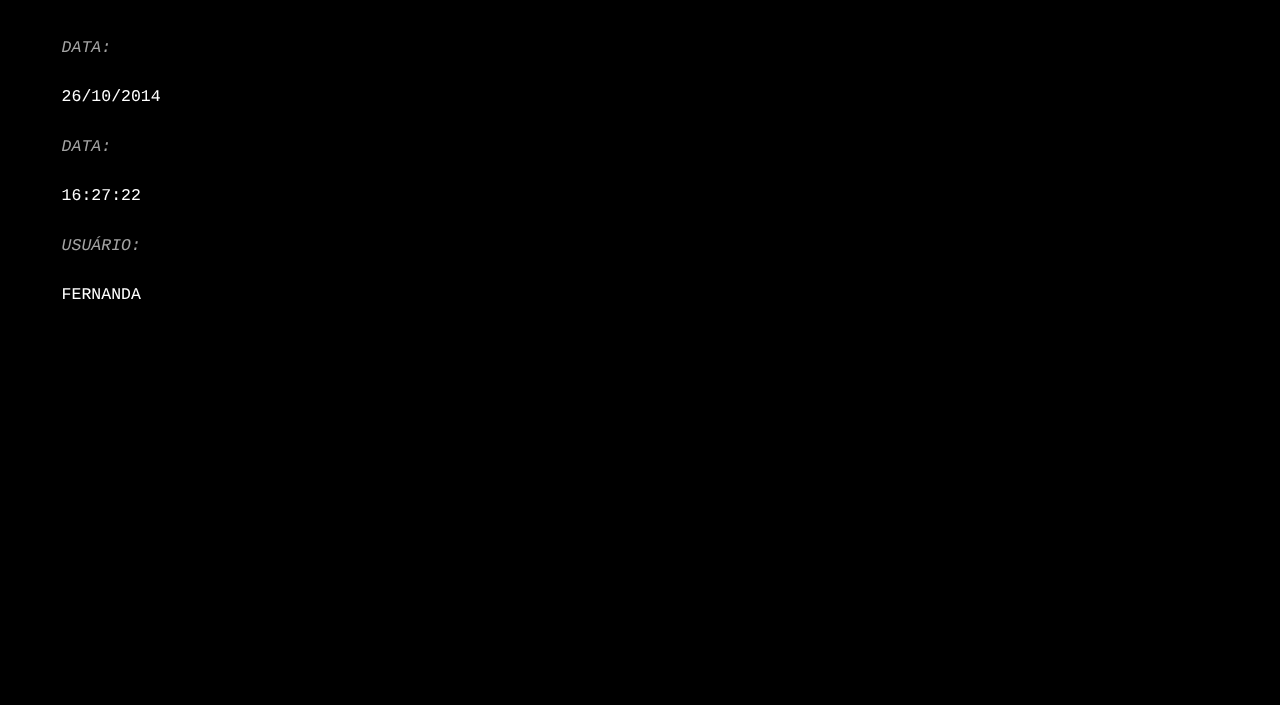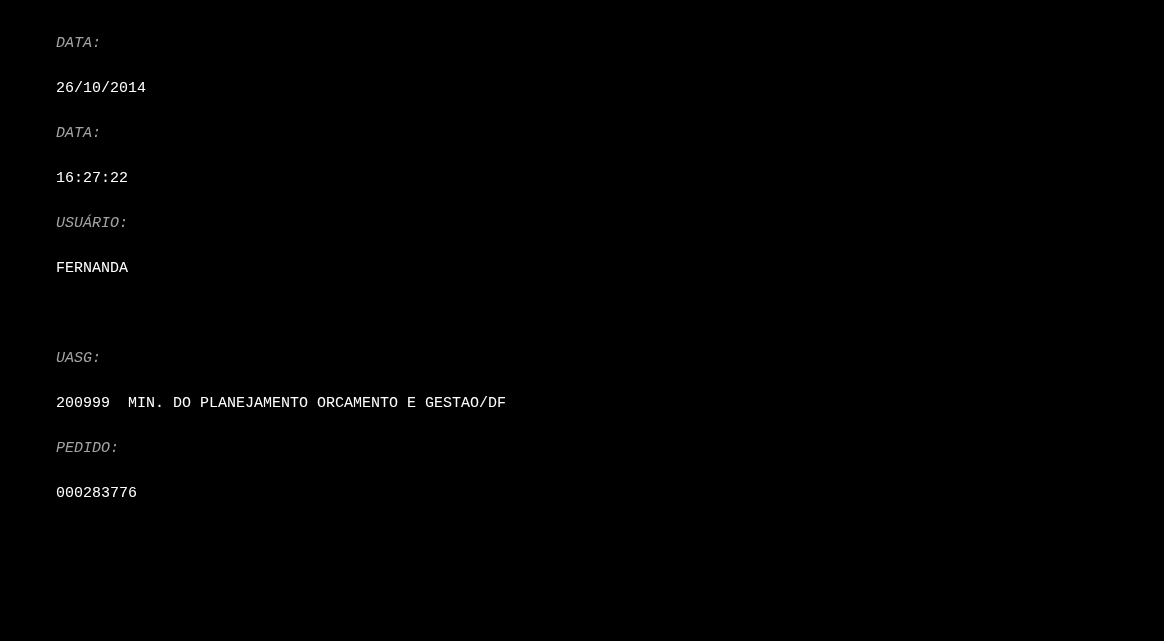--- a/index.html
+++ b/index.html
@@ -48,29 +48,20 @@
     <span class="white">16:27:22</span>
     <span class="white">                         </span>
     <span class="red">USUÁRIO:</span>
     <span class="white"> </span>
     <span class="white">FERNANDA</span>
   </div>
 
   <br>
 
   
-  <div class="line">
-    <span class="red">UASG:</span>
-    <span class="white"> </span>
-    <span class="white">200999  MIN. DO PLANEJAMENTO ORCAMENTO E GESTAO/DF</span>
-    <span class="white">     </span>
-    <span class="red">PEDIDO:</span>
-    <span class="white"> </span>
-    <span class="white">000283776</span>
-  </div>
 
   <br>
 
   
   <div class="line">
     
     
     
     
     

